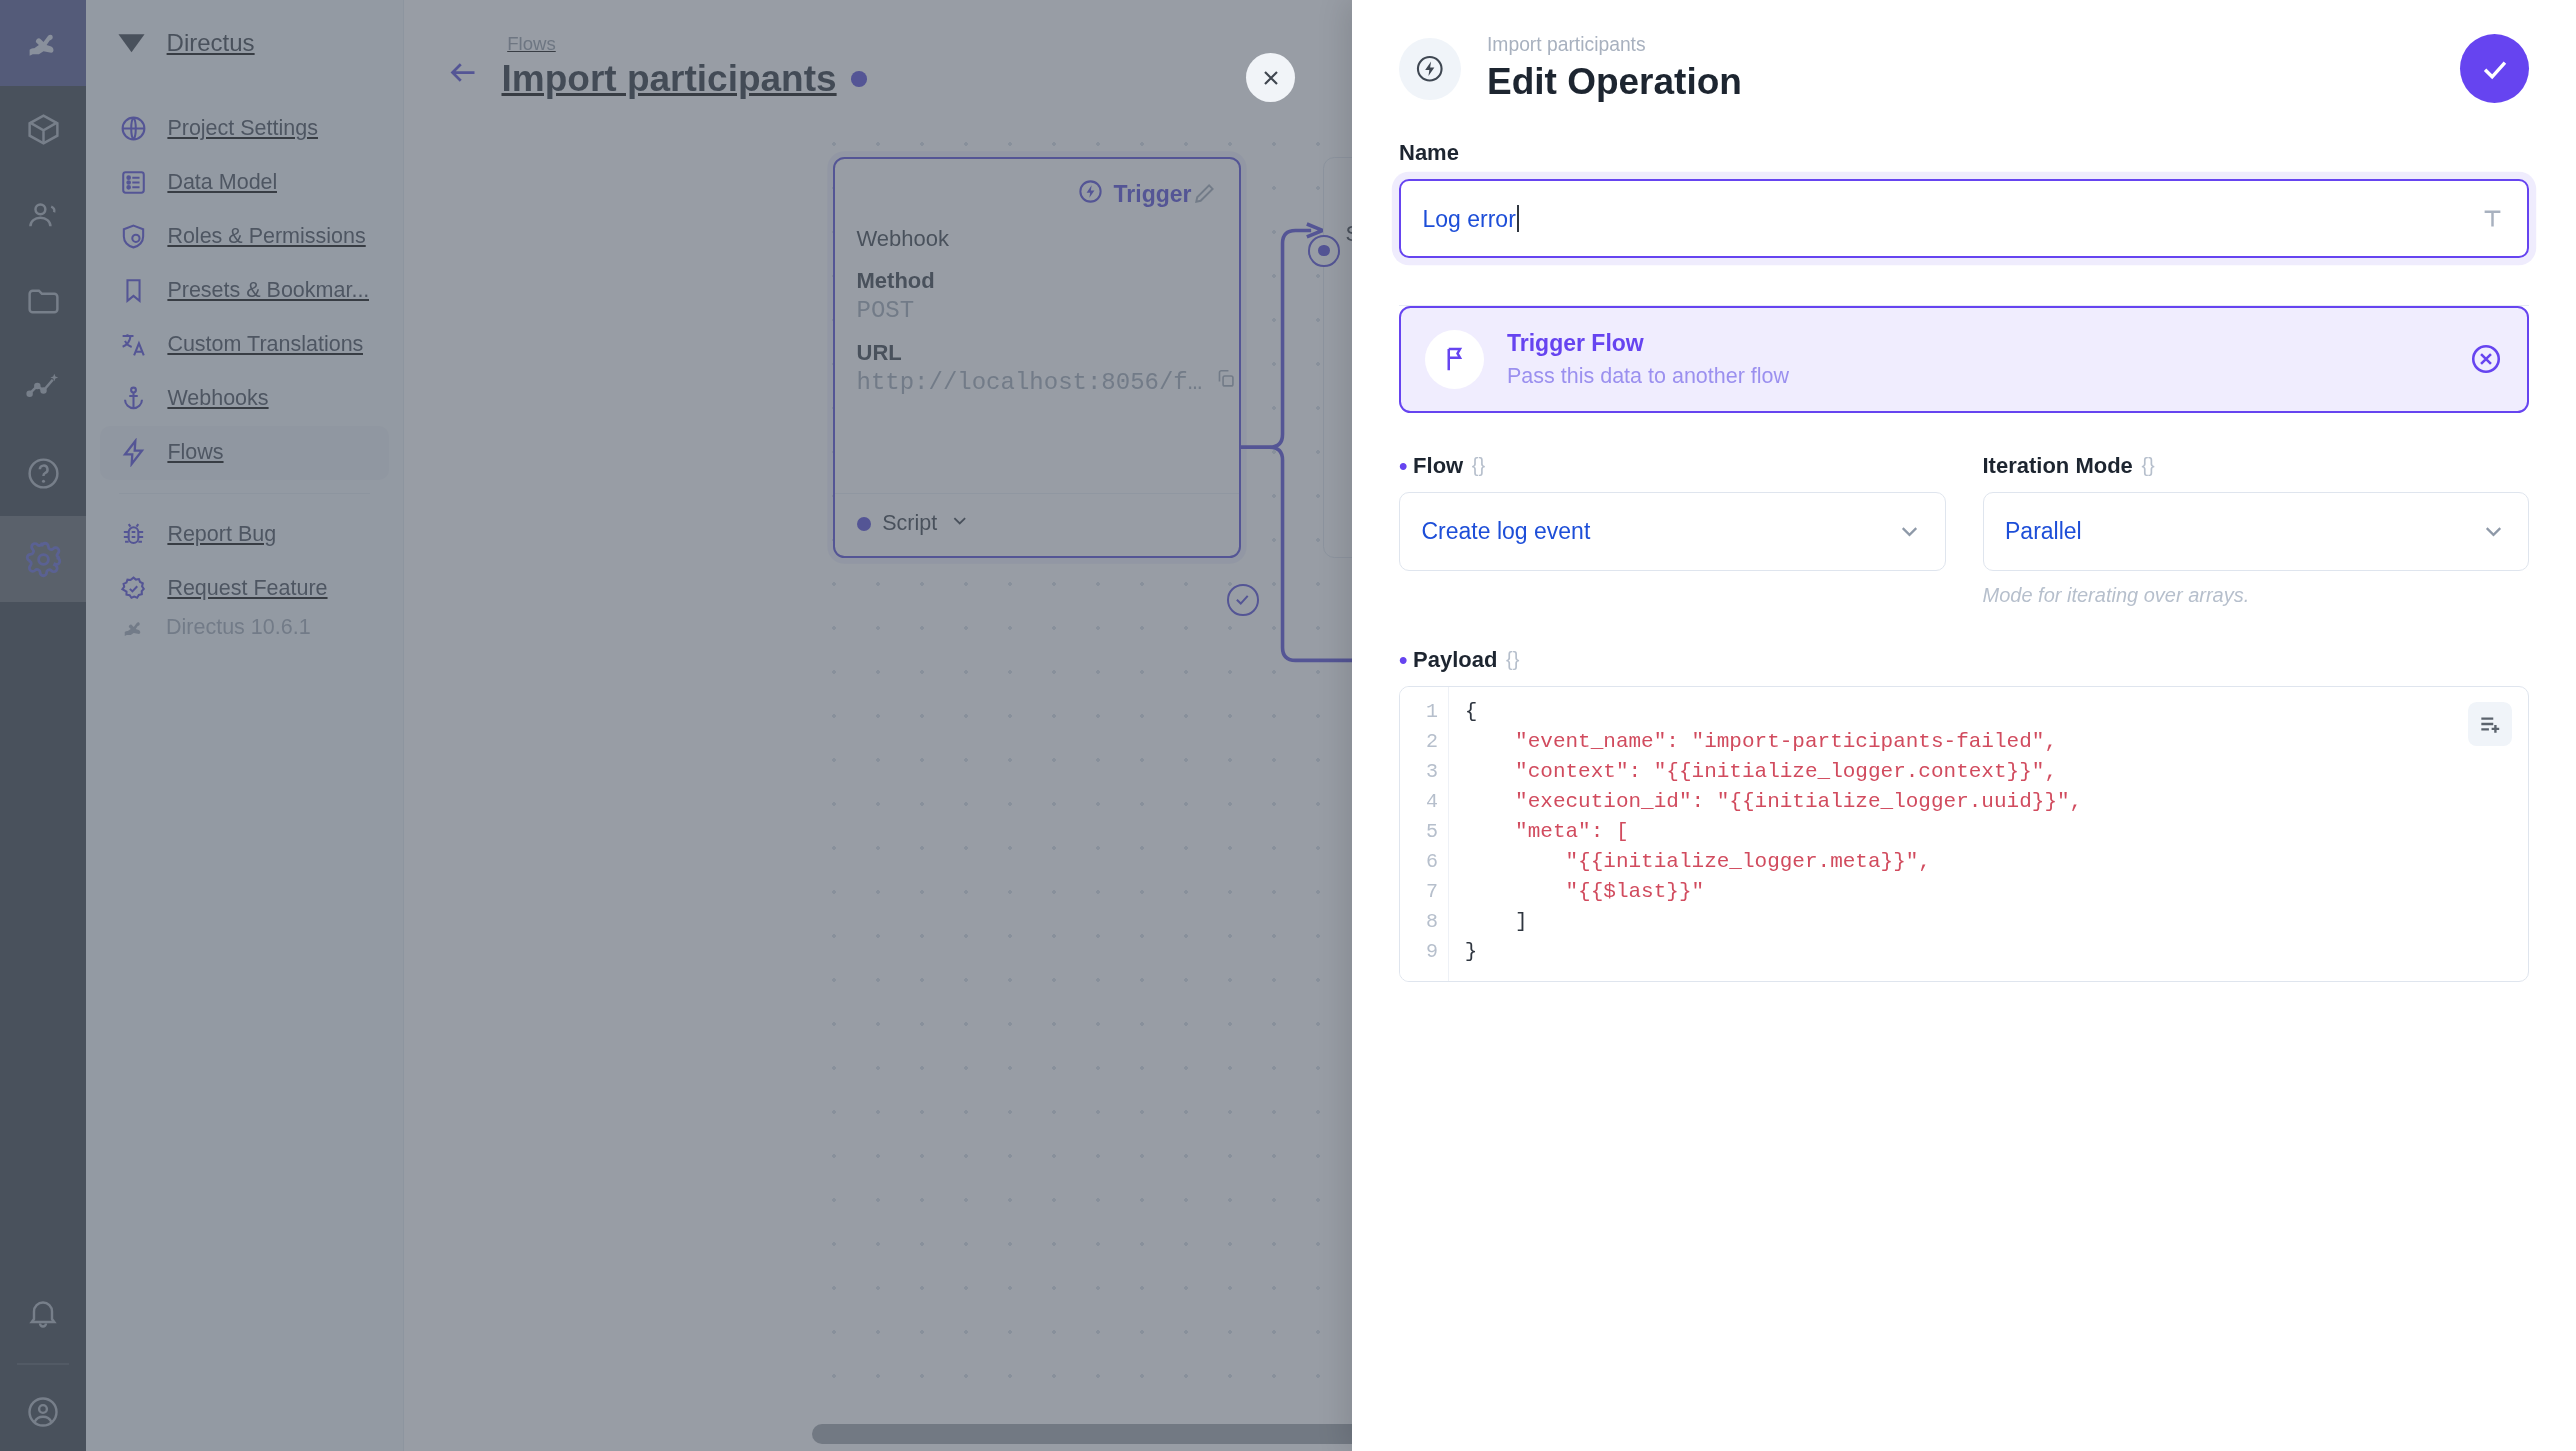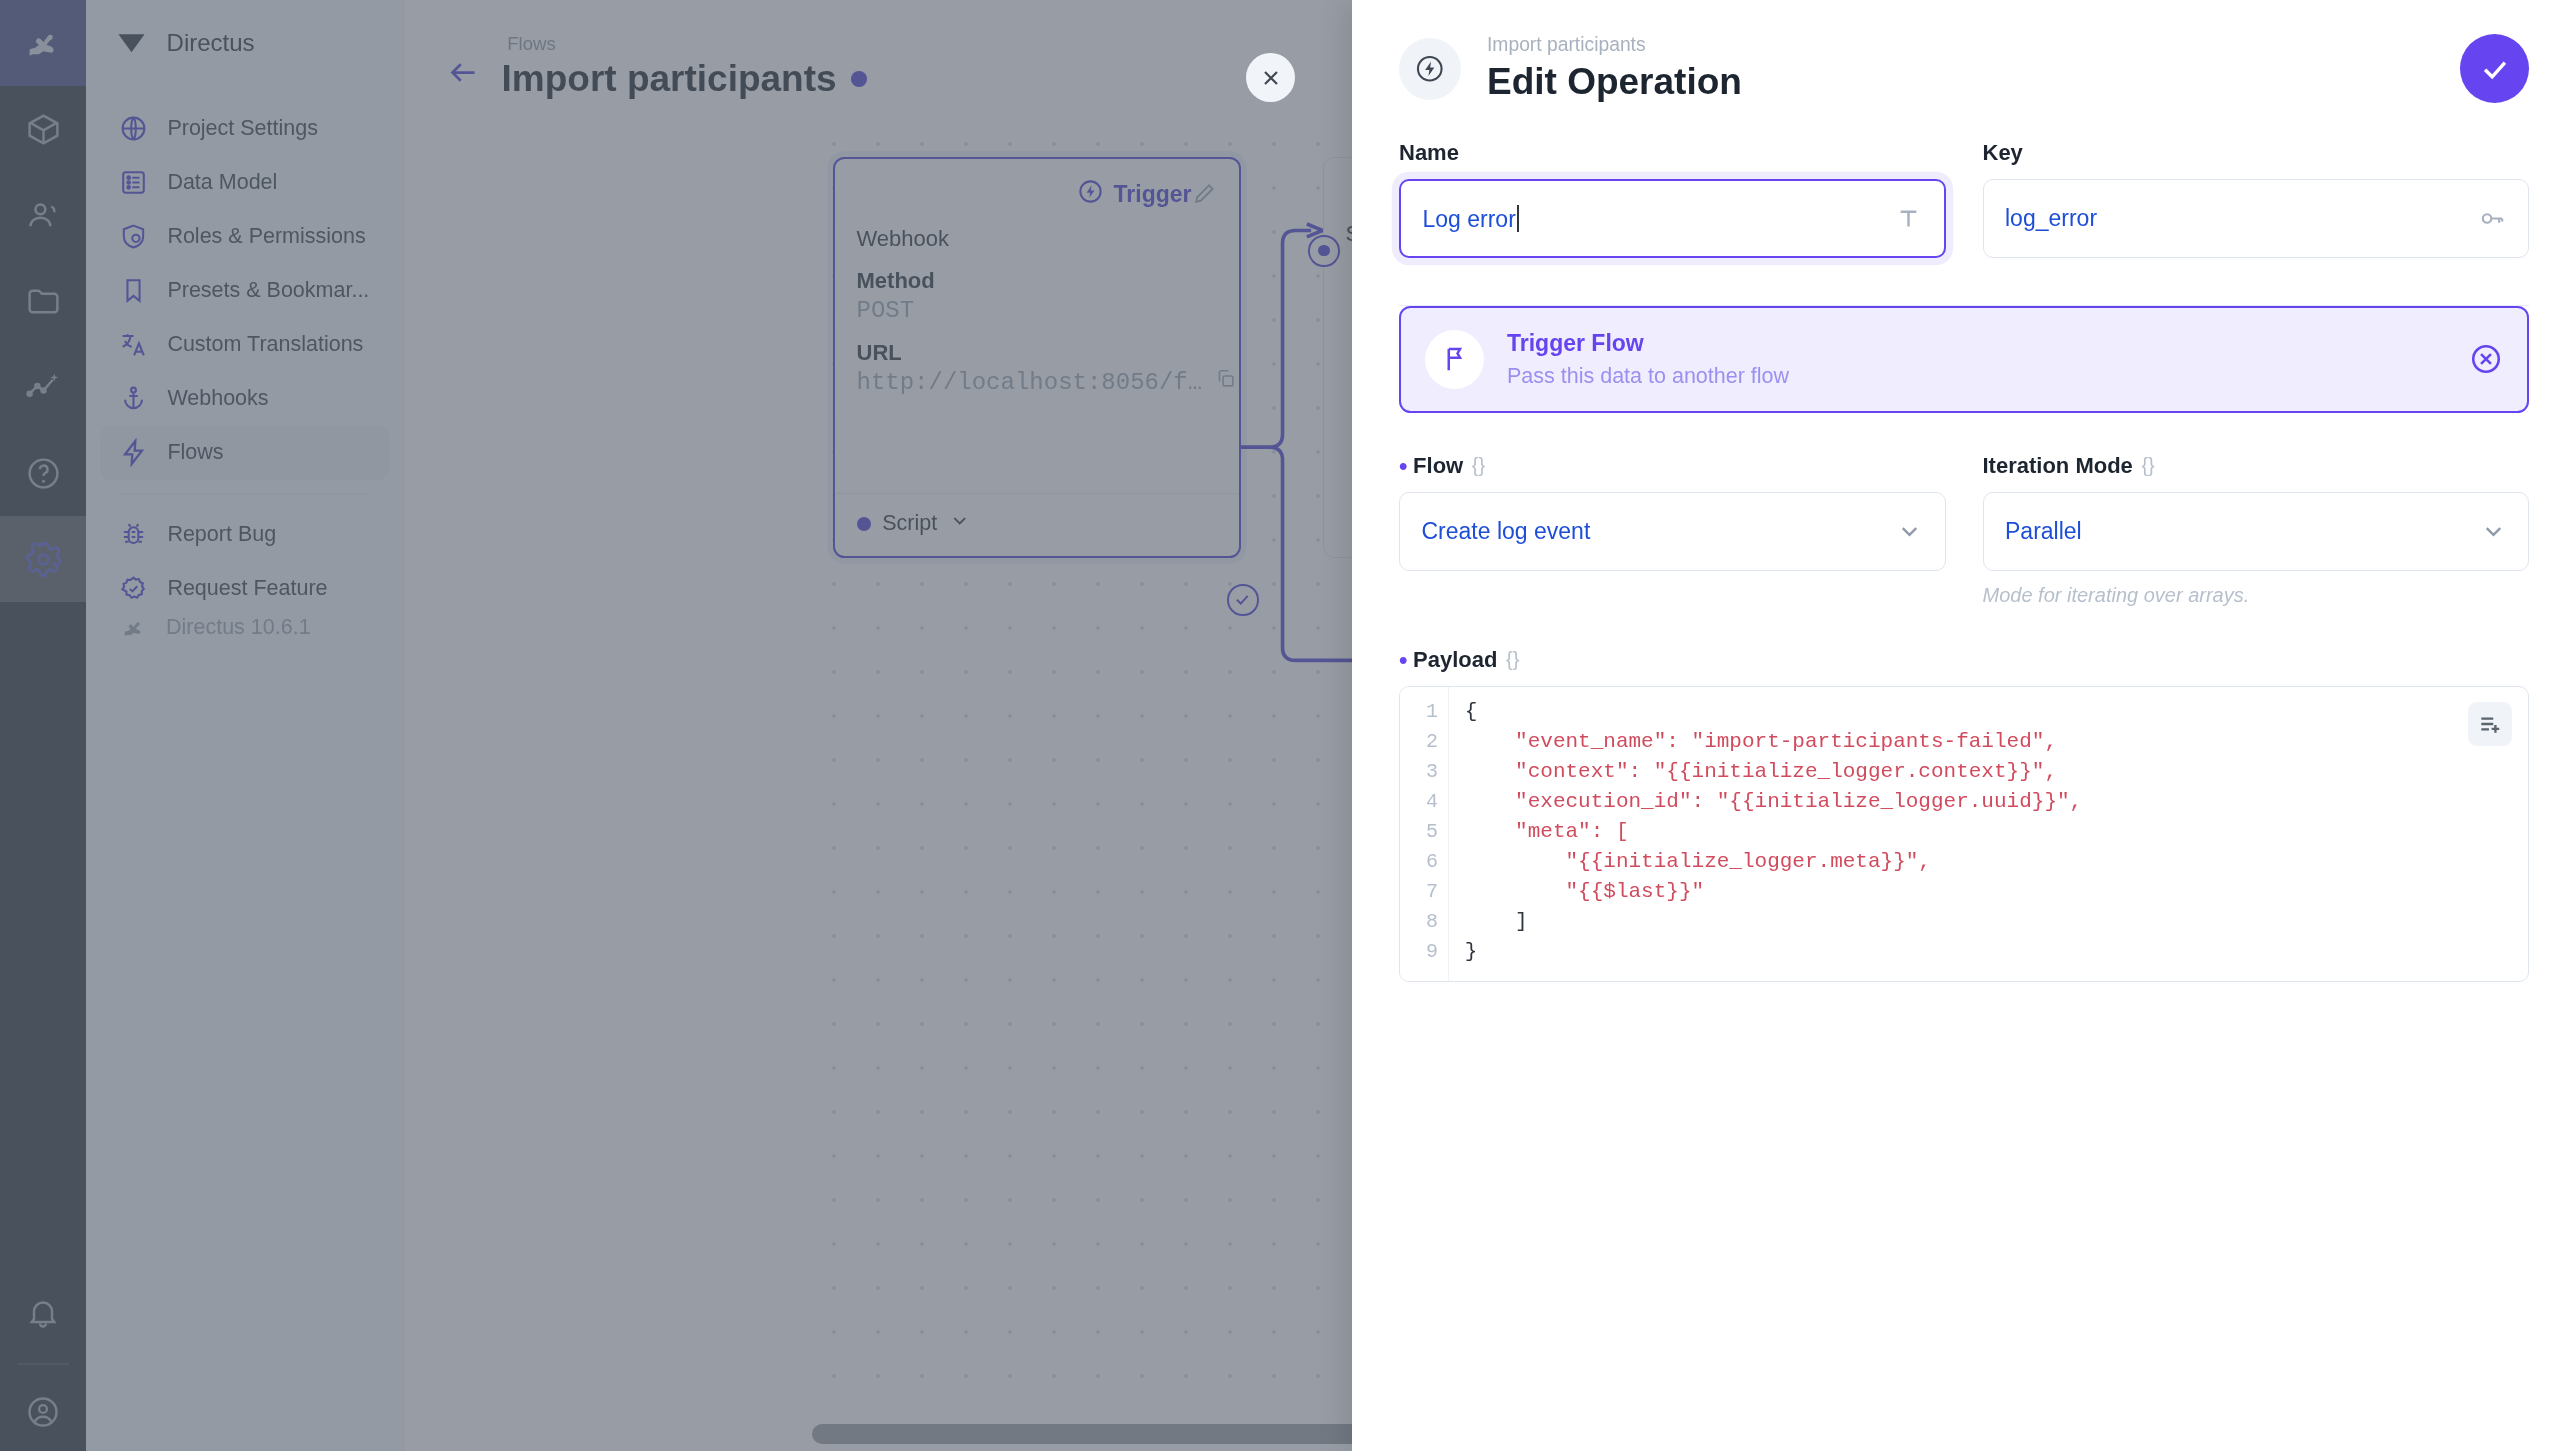--- a/index.html
+++ b/index.html
@@ -5,21 +5,21 @@
   * { box-sizing: border-box; margin: 0; padding: 0; }
   html, body { width: 2576px; height: 1451px; overflow: hidden; }
   body {
     font-family: "Liberation Sans", sans-serif;
     background: #f0f4f9;
     position: relative;
     -webkit-font-smoothing: antialiased;
   }
 
   
-  #app { position:absolute; inset:0; display:flex; }
+  #app { position:absolute; inset:0; display:flex;text-decoration:underline; }
 
   
   .rail {
     width: 86px; background:#2f3640; flex:0 0 86px;
     display:flex; flex-direction:column; align-items:center;
     position:relative;
   }
   .rail-logo {
     width:86px; height:86px; background:#4a4f8c;
     display:flex; align-items:center; justify-content:center;
@@ -542,32 +542,20 @@
         <div class="flabel">Name</div>
         <div class="field focus">
           <span class="val"><span>Log error</span><span class="caret"></span></span>
           <span class="fico">
             <svg width="27" height="27" viewBox="0 0 24 24" fill="none" stroke="#a8b1bf" stroke-width="2.2">
                 <path d="M5 6h14M12 6v13"></path>
               </svg>
           </span>
         </div>
       </div>
-      <div class="col">
-        <div class="flabel">Key</div>
-        <div class="field">
-          <span class="val">log_error</span>
-          <span class="fico">
-            <svg width="29" height="29" viewBox="0 0 24 24" fill="none" stroke="#a8b1bf" stroke-width="1.8">
-                <circle cx="7.5" cy="12" r="3.5"></circle>
-                <path d="M11 12h9M17.5 12v3.5M20 12v2.5"></path>
-              </svg>
-          </span>
-        </div>
-      </div>
     </div>
 
     <div class="hr"></div>
 
     <div class="panel-card">
       <div class="pc-ico">
         <svg width="30" height="30" viewBox="0 0 24 24" fill="none" stroke="#6644f0" stroke-width="2">
             <path d="M7 21V4M7 4h9l-2 3.5L16 11H7"></path>
           </svg>
       </div>

